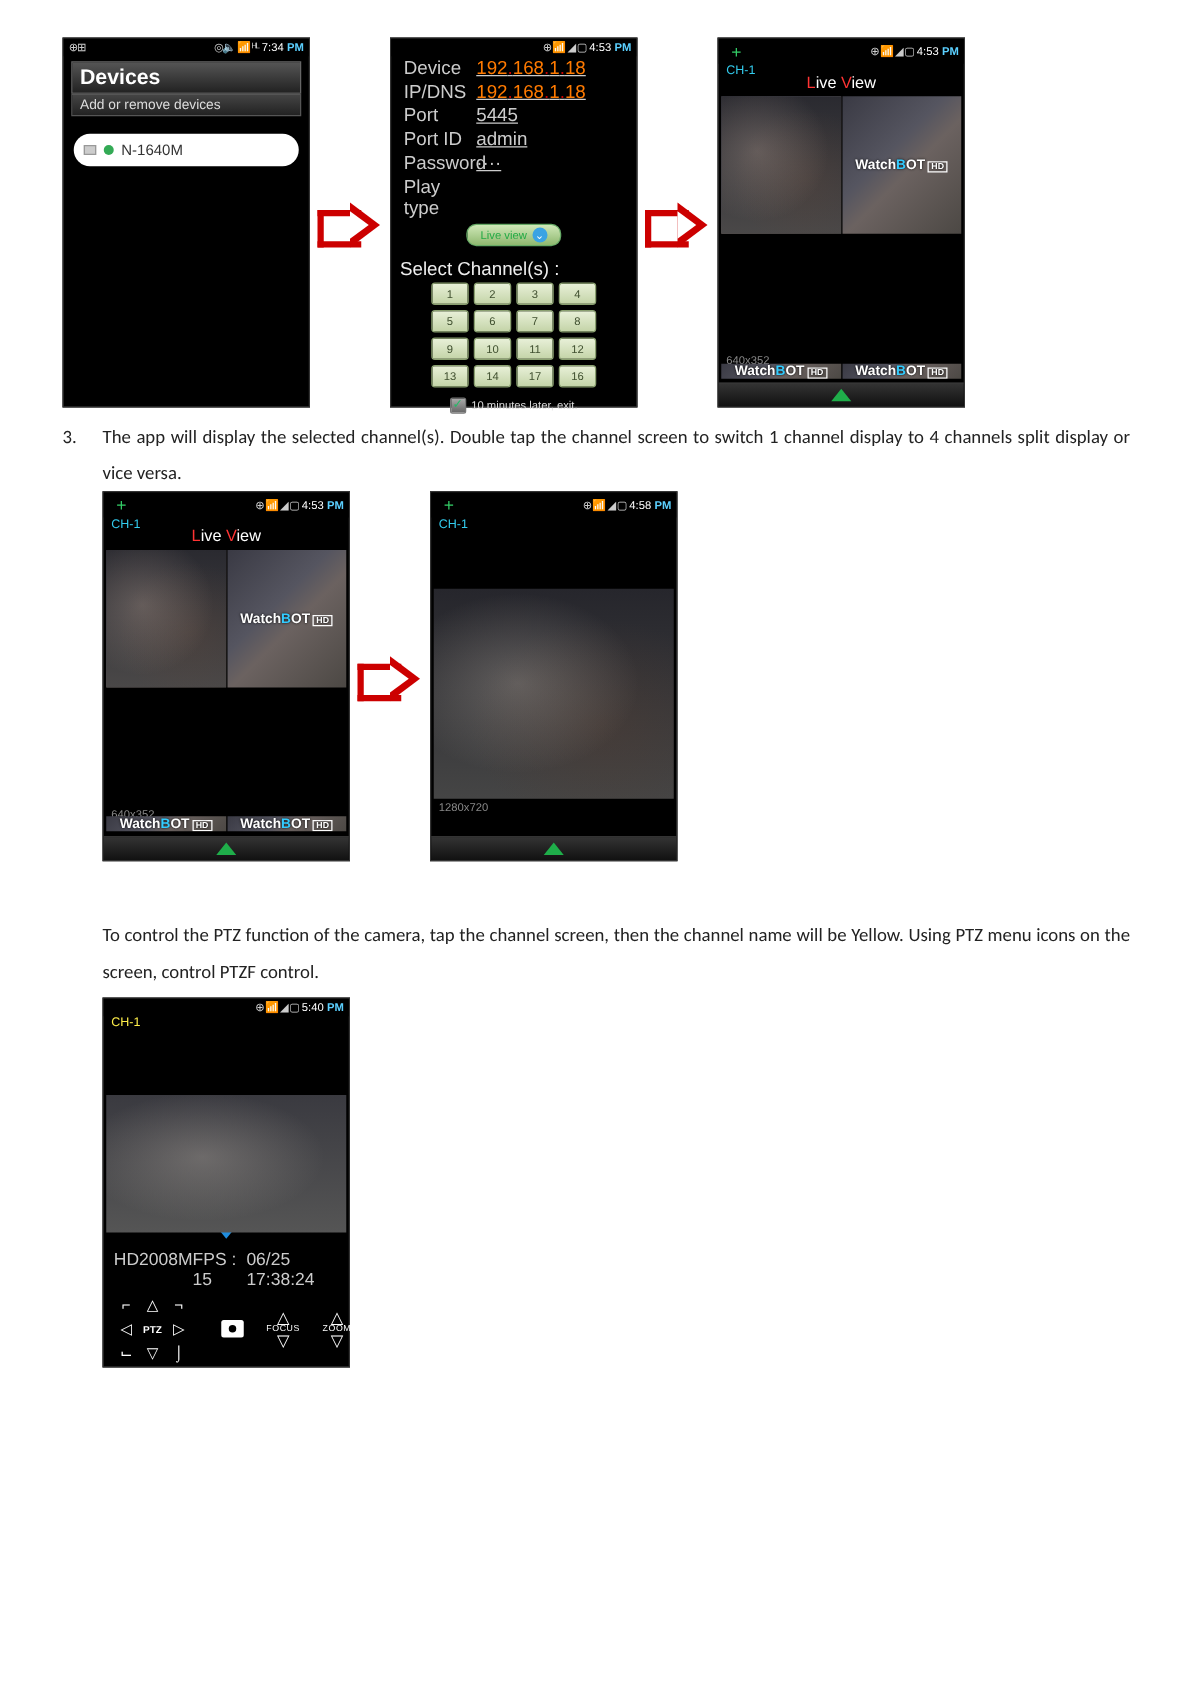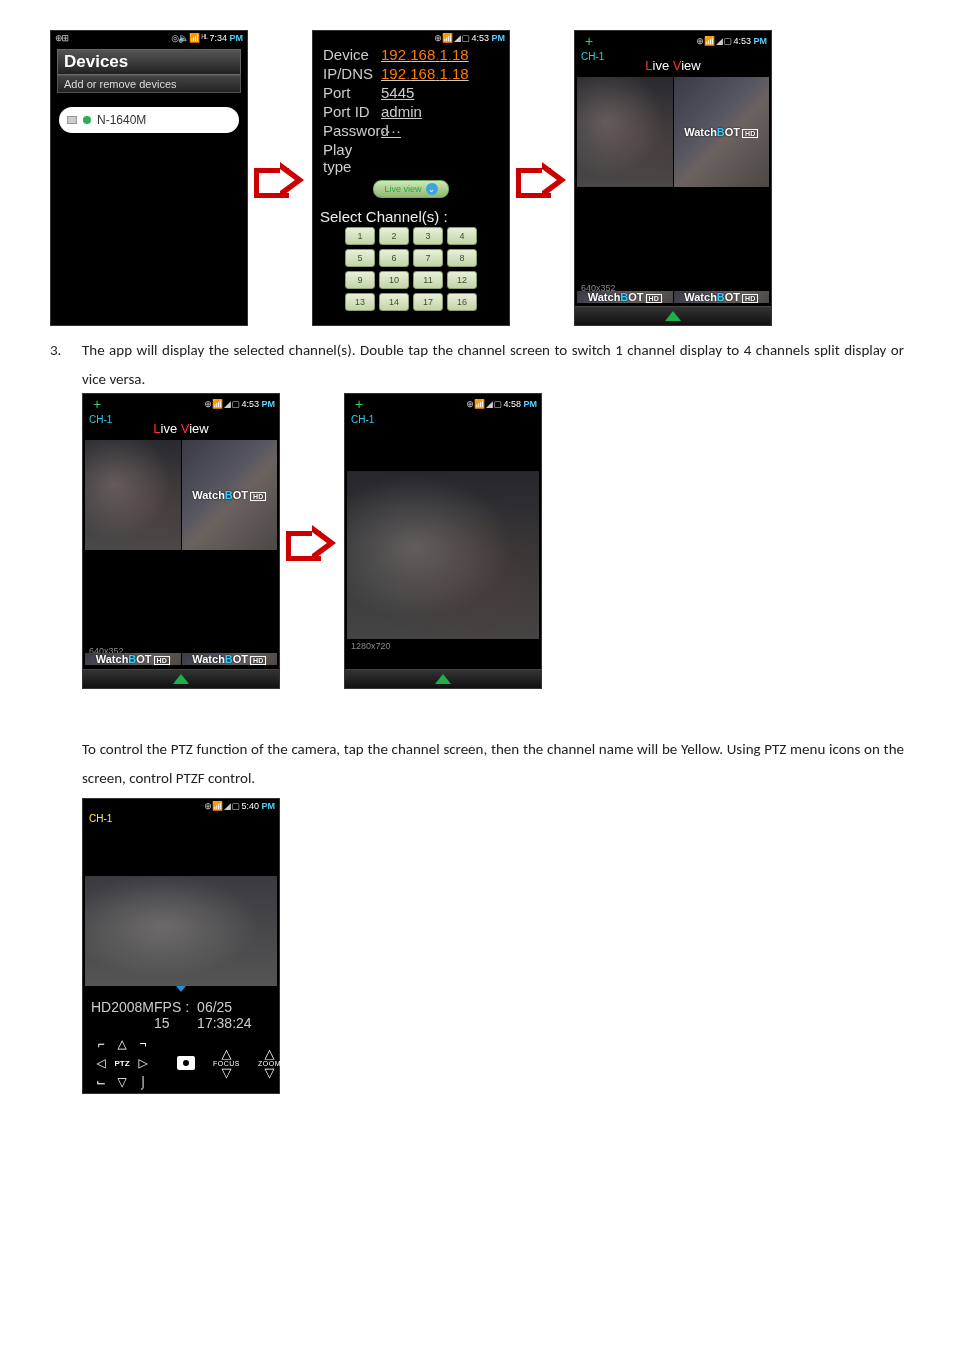--- a/index.html
+++ b/index.html
@@ -269,20 +269,23 @@
       <div class="ch-btn">8</div>
       <div class="ch-btn">9</div>
       <div class="ch-btn">10</div>
       <div class="ch-btn">11</div>
       <div class="ch-btn">12</div>
       <div class="ch-btn">13</div>
       <div class="ch-btn">14</div>
       <div class="ch-btn">17</div>
       <div class="ch-btn">16</div>
     </div>
+    <div class="exit-row">
+      <span class="chk"></span><span>10 minutes later, exit.</span>
+    </div>
   </div>
 
   <div class="big-arrow">
       <div class="shaft"></div>
       <div class="head"></div>
     </div>
 
   <div class="phone small">
     <div class="statusbar">
       <span class="plus">+</span>

